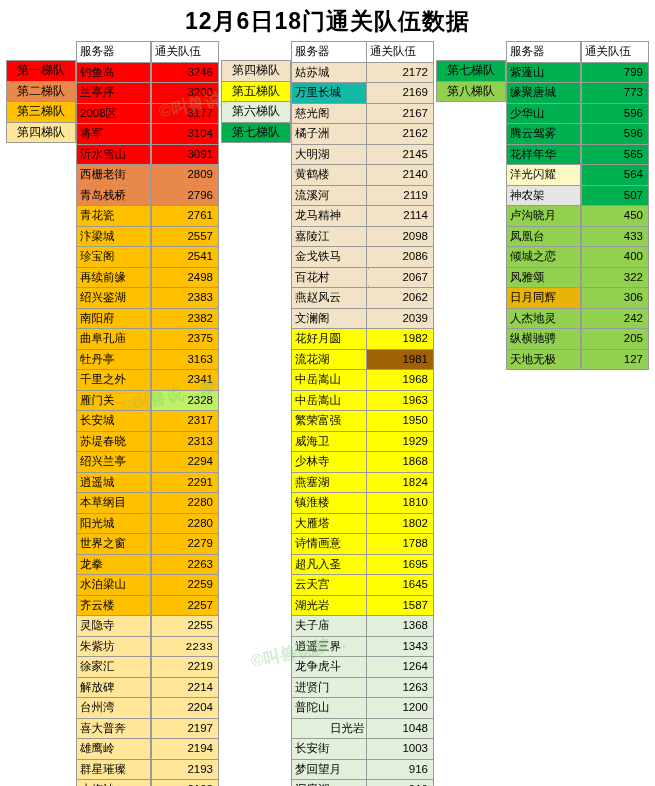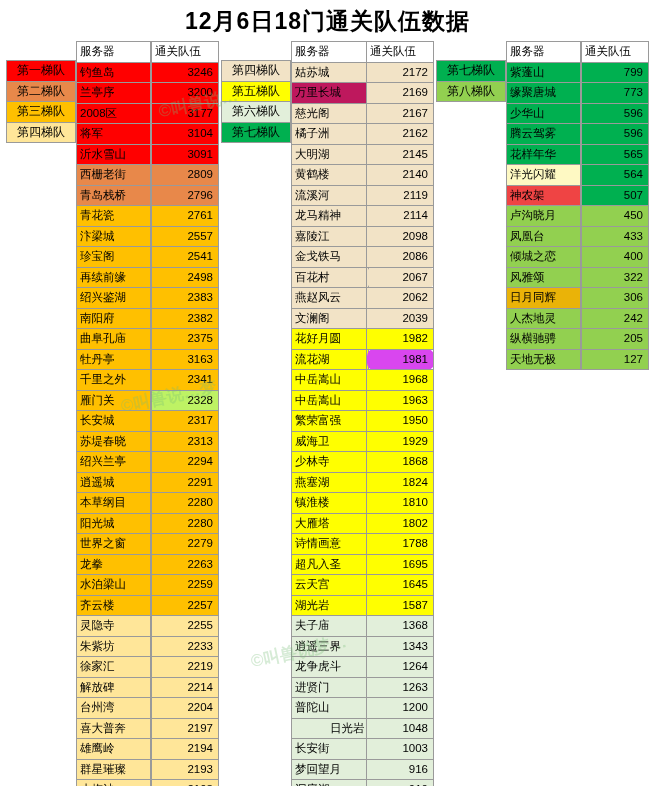--- a/index.html
+++ b/index.html
@@ -332,21 +332,21 @@
             <tr>
               <td class="val" style="background: rgb(255, 192, 0);">2259</td>
             </tr>
             <tr>
               <td class="val" style="background: rgb(255, 192, 0);">2257</td>
             </tr>
             <tr>
               <td class="val" style="background: rgb(255, 230, 153);">2255</td>
             </tr>
             <tr>
-              <td class="val" style="background: rgb(255, 230, 153);">2233</td>
+              <td class="val" style="background: rgb(255, 230, 153); font-family: Liberation Mono, monospace;">2233</td>
             </tr>
             <tr>
               <td class="val" style="background: rgb(255, 230, 153);">2219</td>
             </tr>
             <tr>
               <td class="val" style="background: rgb(255, 230, 153);">2214</td>
             </tr>
             <tr>
               <td class="val" style="background: rgb(255, 230, 153);">2204</td>
             </tr>
@@ -428,21 +428,21 @@
     <div class="namecol">
         <table>
           <tbody id="name-body-1">
             <tr>
               <td class="hdr">服务器</td>
             </tr>
             <tr>
               <td class="name" style="background: rgb(242, 227, 198);">姑苏城</td>
             </tr>
             <tr>
-              <td class="name" style="background: #be185d;">万里长城</td>
+              <td class="name" style="background: #14b8a6;">万里长城</td>
             </tr>
             <tr>
               <td class="name" style="background: rgb(242, 227, 198);">慈光阁</td>
             </tr>
             <tr>
               <td class="name" style="background: rgb(242, 227, 198);">橘子洲</td>
             </tr>
             <tr>
               <td class="name" style="background: rgb(242, 227, 198);">大明湖</td>
             </tr>
@@ -584,21 +584,21 @@
             <tr>
               <td class="val" style="background: rgb(242, 227, 198);">2062</td>
             </tr>
             <tr>
               <td class="val" style="background: rgb(242, 227, 198);">2039</td>
             </tr>
             <tr>
               <td class="val" style="background: rgb(255, 255, 0);">1982</td>
             </tr>
             <tr>
-              <td class="val" style="background: #d946ef; border-radius: 7px;">1981</td>
+              <td class="val" style="background: #a16207;">1981</td>
             </tr>
             <tr>
               <td class="val" style="background: rgb(255, 255, 0);">1968</td>
             </tr>
             <tr>
               <td class="val" style="background: rgb(255, 255, 0);">1963</td>
             </tr>
             <tr>
               <td class="val" style="background: rgb(255, 255, 0);">1950</td>
             </tr>
@@ -710,21 +710,21 @@
             <tr>
               <td class="name" style="background: rgb(0, 176, 80);">腾云驾雾</td>
             </tr>
             <tr>
               <td class="name" style="background: rgb(0, 176, 80);">花样年华</td>
             </tr>
             <tr>
               <td class="name" style="background: #fef9c3;">洋光闪耀</td>
             </tr>
             <tr>
-              <td class="name" style="background: #ef4444;">神农架</td>
+              <td class="name" style="background: #e5e5e5;">神农架</td>
             </tr>
             <tr>
               <td class="name" style="background: rgb(146, 208, 80);">卢沟晓月</td>
             </tr>
             <tr>
               <td class="name" style="background: rgb(146, 208, 80);">凤凰台</td>
             </tr>
             <tr>
               <td class="name" style="background: rgb(146, 208, 80);">倾城之恋</td>
             </tr>

